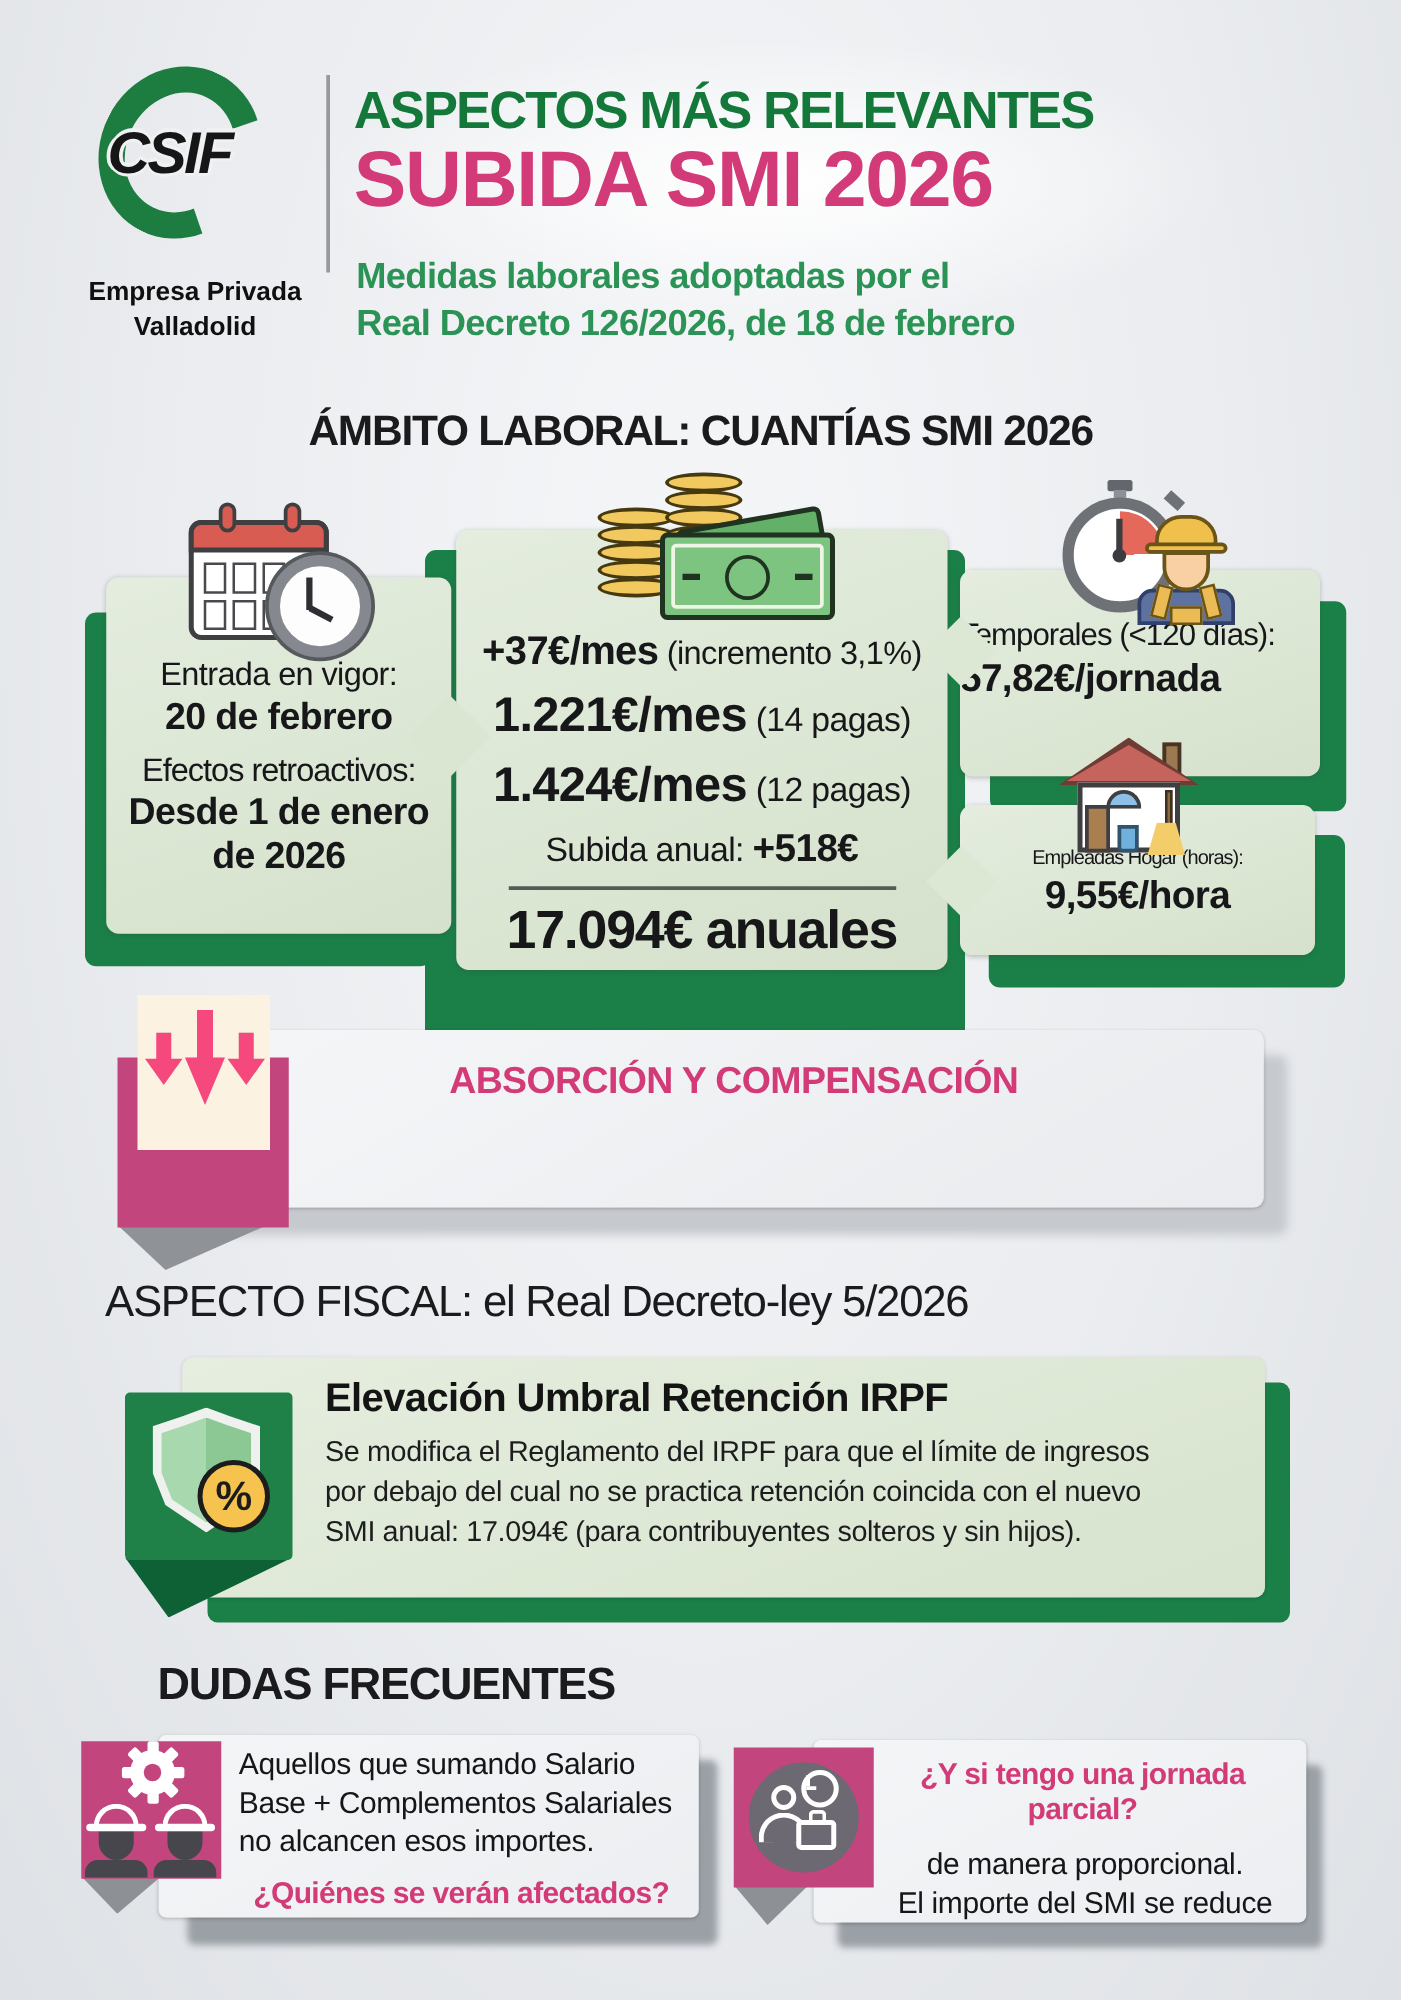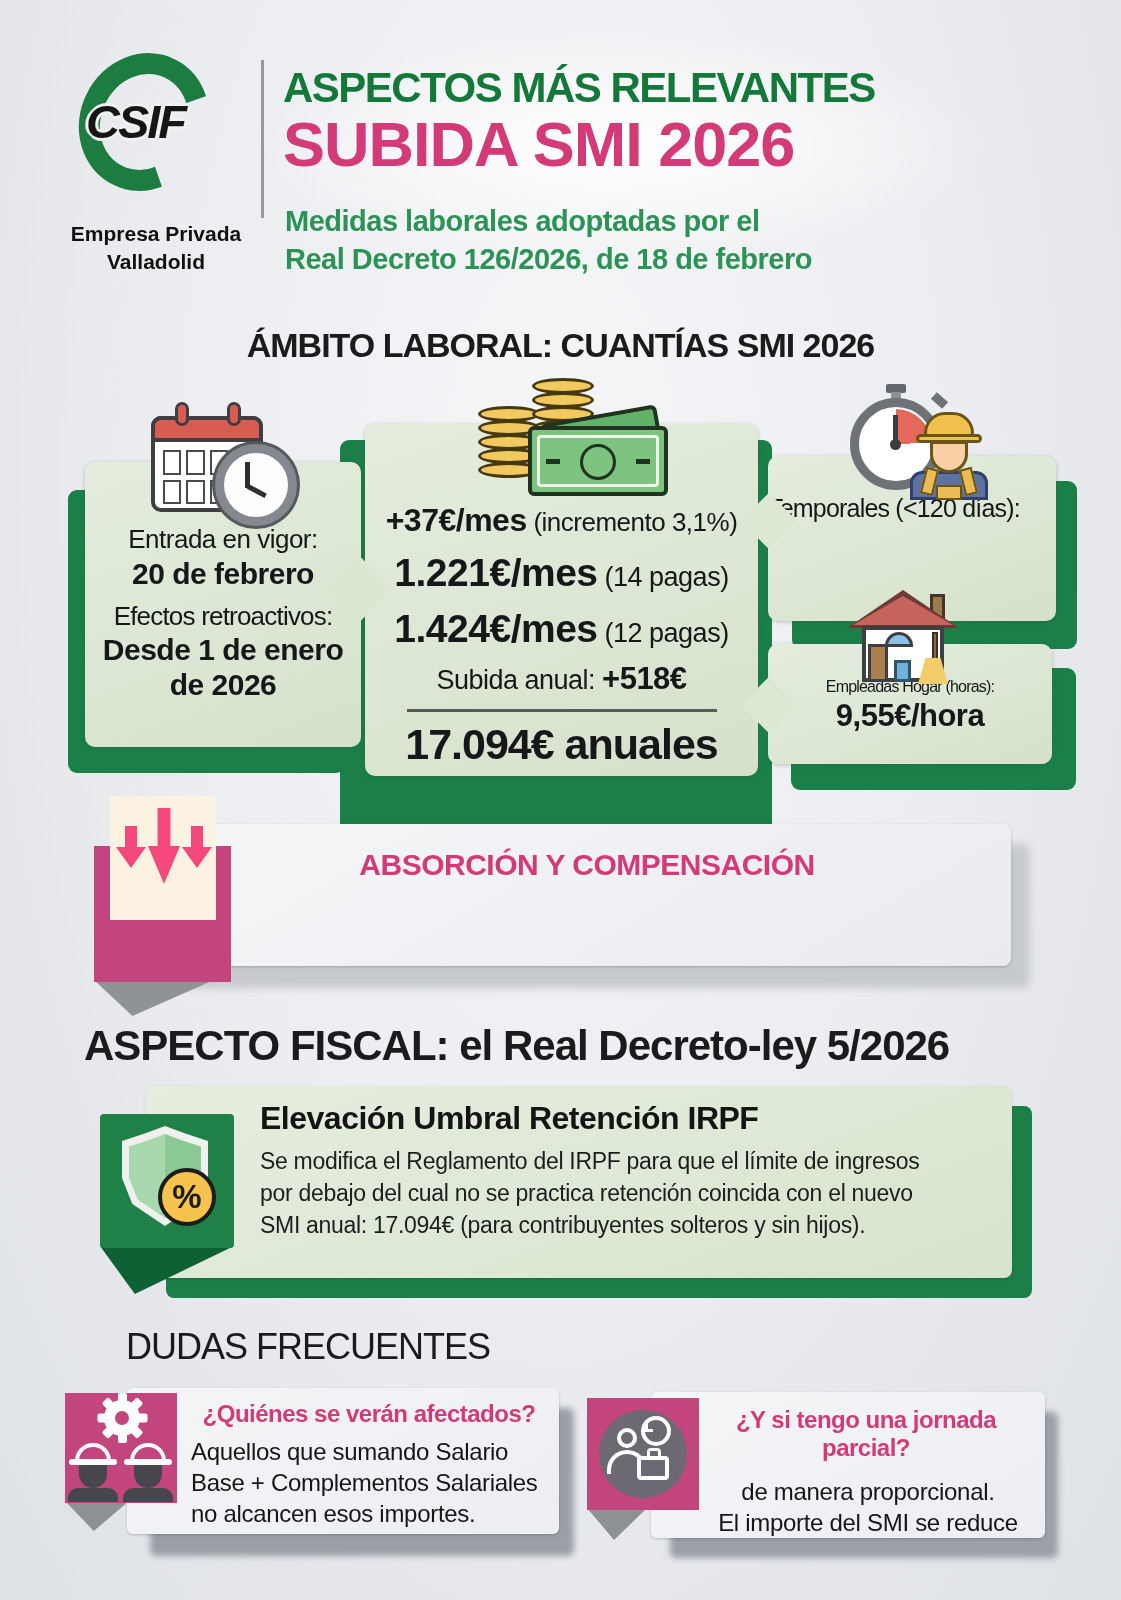--- a/index.html
+++ b/index.html
@@ -110,33 +110,33 @@
   #abs-title{margin-top:24px;text-align:center;font-size:30px;font-weight:800;color:#d23a78;letter-spacing:-0.5px}
   #abs-body{margin:10px 14px 0 96px;font-size:24px;line-height:31px;color:#1d1d1f;letter-spacing:-0.3px}
   #abs-ic{left:94px;top:846px;width:137px;height:136px;background:#c2457d}
   #abs-cream{position:absolute;left:16px;top:-50px;width:106px;height:124px;background:#fbf2e2}
   .arw{position:absolute;background:#f5487d;clip-path:polygon(30% 0,70% 0,70% 50%,100% 50%,50% 100%,0 50%,30% 50%);filter:drop-shadow(0 0 1px #801f44) drop-shadow(0 0 1px #801f44)}
   #arw1{left:6px;top:30px;width:30px;height:42px}
   #arw2{left:38px;top:12px;width:32px;height:76px}
   #arw3{left:72px;top:30px;width:30px;height:42px}
   #abs-fold{left:94px;top:980px;width:120px;height:36px;background:#8f9297;clip-path:polygon(0 0,100% 0,32% 100%)}
   
-  #fis-h{left:84px;top:1022px;font-size:42px;font-weight:700;letter-spacing:-1px;color:#1b1b1d}
+  #fis-h{left:84px;top:1022px;font-size:35px;font-weight:400;letter-spacing:-1px;color:#1b1b1d}
   #fis-dark{left:166px;top:1106px;width:866px;height:192px;border-radius:8px}
   #fis-card{left:146px;top:1086px;width:866px;height:192px;background:linear-gradient(160deg,#e6eedf,#d7e3ce);border-radius:8px;box-shadow:0 1px 3px rgba(0,0,0,.15)}
   #fis-title{margin:14px 0 0 114px;font-size:32px;font-weight:800;letter-spacing:-0.5px;color:#141414}
   #fis-body{margin:8px 14px 0 114px;font-size:23px;line-height:32px;letter-spacing:-0.3px;color:#1d1d1f}
   #sh-fold{left:100px;top:1246px;width:134px;height:48px;background:#0e6134;clip-path:polygon(0 0,100% 0,26% 100%)}
   #sh-sq{left:100px;top:1114px;width:134px;height:134px;background:#1f8148;border-radius:4px}
   #sh-sq>div{position:absolute}
   .sh-w{left:22px;top:12px;width:86px;height:100px;background:#eef1ee;clip-path:polygon(50% 0,72% 7%,100% 15%,100% 52%,88% 78%,50% 100%,12% 78%,0 52%,0 15%,28% 7%)}
   .sh-g{left:29px;top:20px;width:72px;height:84px;background:linear-gradient(90deg,#a8d8ae 0 50%,#8bc894 50% 100%);clip-path:polygon(50% 0,72% 7%,100% 15%,100% 52%,88% 78%,50% 100%,12% 78%,0 52%,0 15%,28% 7%)}
   .sh-pct{left:58px;top:54px;width:58px;height:58px;border-radius:50%;background:#f6c44e;border:4px solid #1c1c1c;display:flex;align-items:center;justify-content:center;font-size:33px;font-weight:800;color:#1c1c1c}
   
-  #dud-h{left:126px;top:1326px;font-size:36px;font-weight:400;letter-spacing:-1px;color:#1b1b1d}
+  #dud-h{left:126px;top:1326px;font-size:36px;font-weight:700;letter-spacing:-1px;color:#1b1b1d}
   #d1-shadow{left:150px;top:1408px;width:424px;height:148px;background:#9aa0a6;border-radius:6px;filter:blur(3px)}
   #d1-card{left:127px;top:1388px;width:432px;height:146px;background:linear-gradient(150deg,#f4f5f7,#eceef1);border-radius:6px;box-shadow:0 1px 3px rgba(0,0,0,.2)}
   #d1-title{margin:12px 0 0 64px;width:356px;text-align:center;font-size:24px;font-weight:800;color:#d23a78;letter-spacing:-0.5px}
   #d1-body{margin:8px 0 0 64px;font-size:24px;line-height:31px;letter-spacing:-0.3px;color:#161618}
   #d1-fold{left:65px;top:1501px;width:64px;height:30px;background:#8d9095;clip-path:polygon(0 0,100% 0,45% 100%)}
   #d1-ic{left:65px;top:1393px;width:112px;height:110px;background:#c2457d}
   .gear{position:absolute;left:34px;top:2px;width:46px;height:46px}
   .gt{position:absolute;left:19px;top:-2px;width:9px;height:50px;background:#fff;border-radius:2px}
   .gt2{transform:rotate(45deg)}.gt3{transform:rotate(90deg)}.gt4{transform:rotate(135deg)}
   .gcore{position:absolute;left:5px;top:5px;width:36px;height:36px;border-radius:50%;background:#fff}
@@ -260,20 +260,21 @@
         <div class="wk-body"></div>
           <div class="wk-strapl"></div>
           <div class="wk-strapr"></div>
           <div class="wk-bib"></div>
         <div class="wk-face"></div>
           <div class="wk-helmet"></div>
           <div class="wk-brim"></div>
       </div>
     </div>
     <div class="r1-t1">Temporales (&lt;120 días):</div>
+    <div class="r1-t2">57,82€/jornada</div>
   </div>
   <div class="abs" id="r1-tail"></div>
 
   <div class="abs dkg" id="r2-dark"></div>
   <div class="abs ltg" id="r2-light">
     <div class="abs" id="r2-ic">
       <div class="hs-chim"></div>
         <div class="hs-roof-b"></div>
         <div class="hs-roof"></div>
       <div class="hs-body"></div>
@@ -315,26 +316,26 @@
   <div class="abs" id="sh-sq">
     <div class="sh-w"></div>
       <div class="sh-g"></div>
     <div class="sh-pct">%</div>
   </div>
 
   <div class="abs" id="dud-h">DUDAS FRECUENTES</div>
 
   <div class="abs" id="d1-shadow"></div>
   <div class="abs" id="d1-card">
-    <div id="d1-title">¿Quiénes se verán afectados?</div>
     <div id="d1-body">
       <div>Aquellos que sumando Salario</div>
       <div>Base + Complementos Salariales</div>
       <div>no alcancen esos importes.</div>
     </div>
+    <div id="d1-title">¿Quiénes se verán afectados?</div>
   </div>
   <div class="abs" id="d1-fold"></div>
   <div class="abs" id="d1-ic">
     <div class="gear">
         <div class="gt"></div>
         <div class="gt gt2"></div>
         <div class="gt gt3"></div>
         <div class="gt gt4"></div>
         <div class="gcore"></div>
         <div class="ghole"></div>

